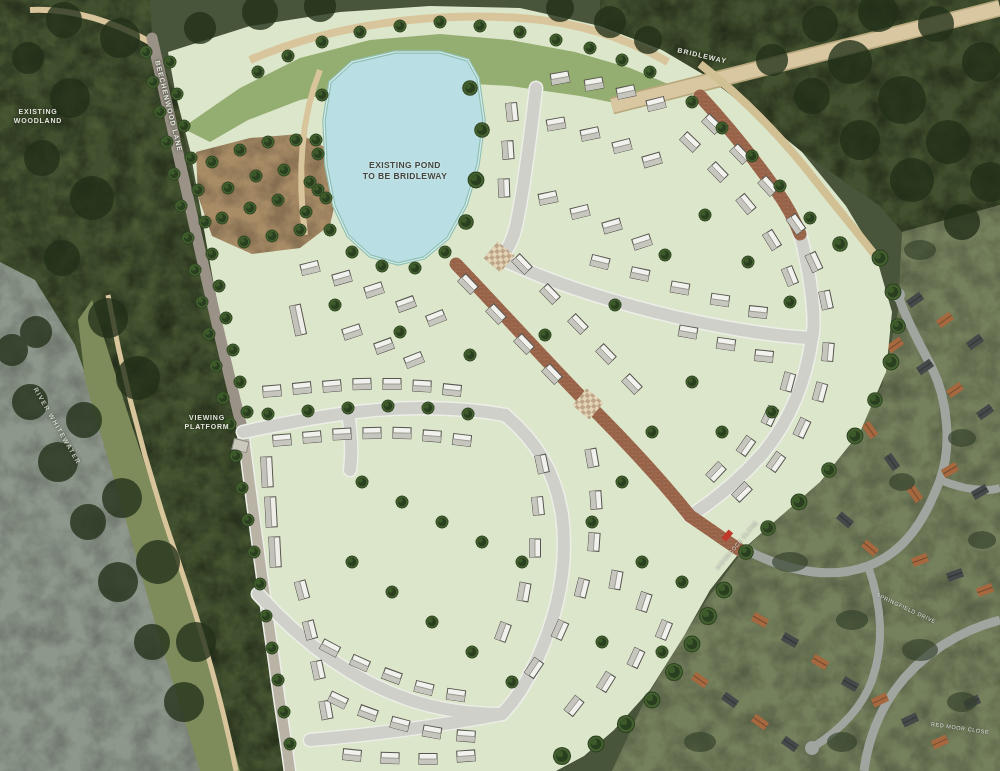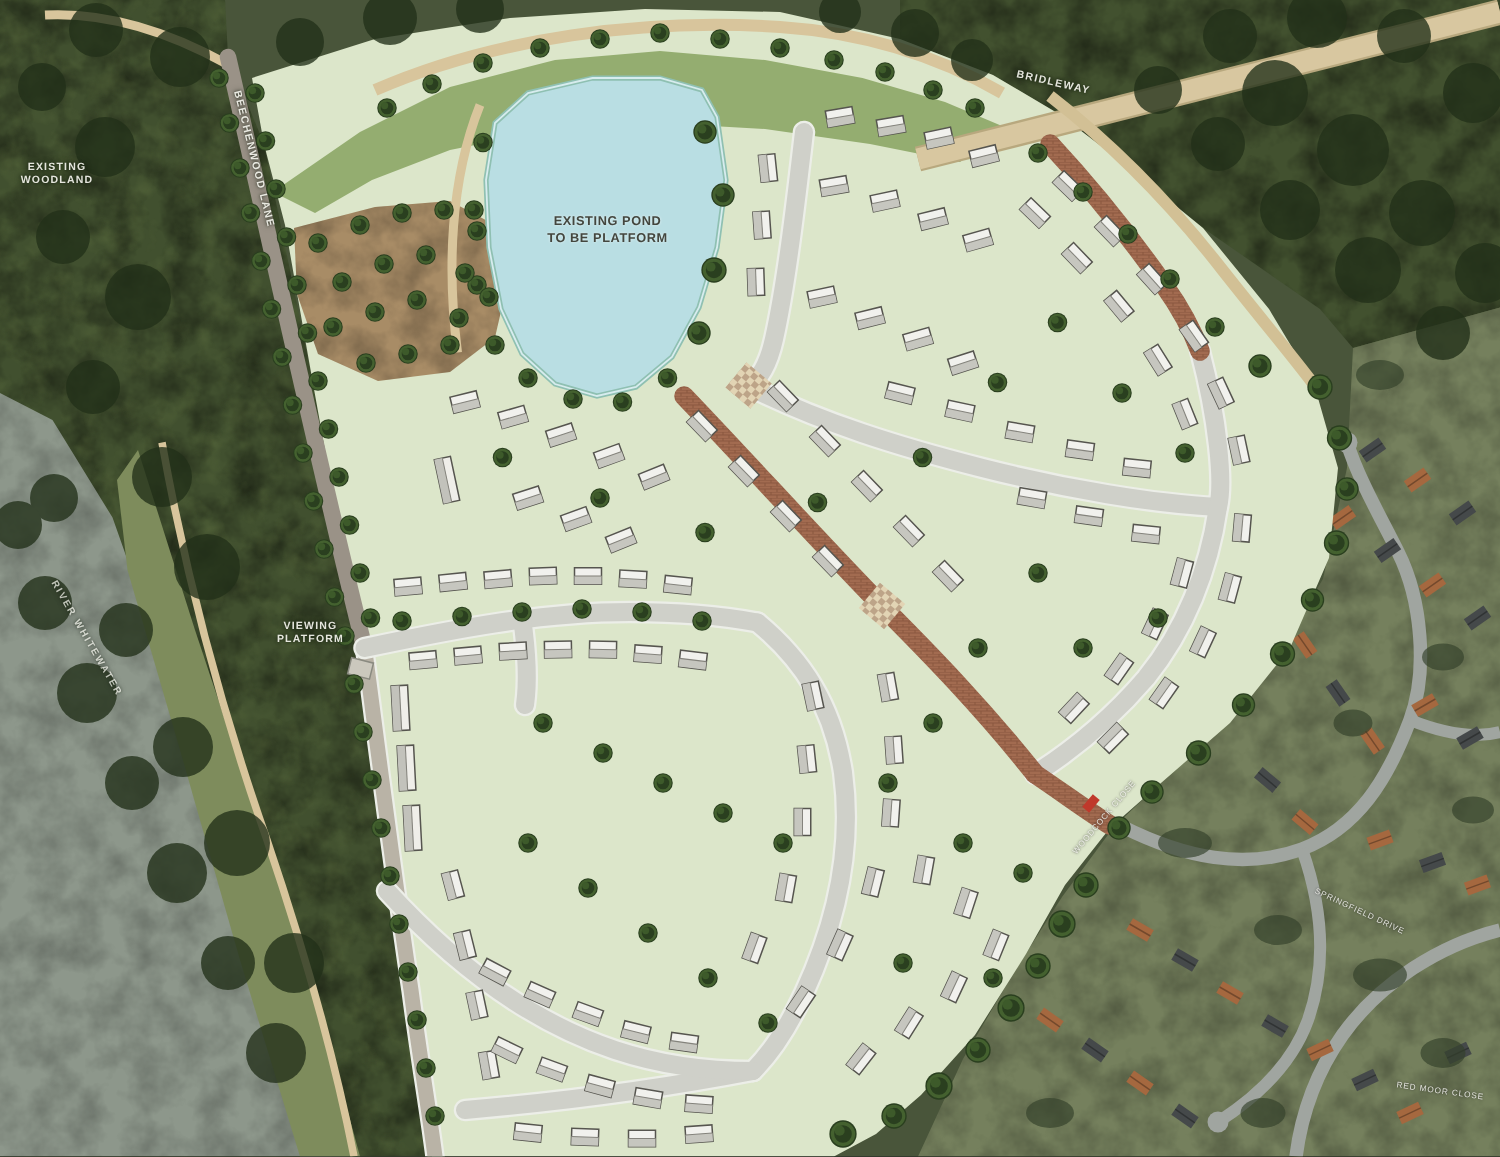--- a/index.html
+++ b/index.html
@@ -486,23 +486,23 @@
     <circle cx="184" cy="702" r="20"></circle>
         <circle cx="152" cy="642" r="18"></circle>
         <circle cx="118" cy="582" r="20"></circle>
         <circle cx="88" cy="522" r="18"></circle>
         <circle cx="58" cy="462" r="20"></circle>
         <circle cx="30" cy="402" r="18"></circle>
         <circle cx="12" cy="350" r="16"></circle>
   </g>
 </svg>
 
-<div class="lbl dark" style="left:340px;top:142px;width:130px;font-size:8.5px;letter-spacing:.4px;">
+<div class="lbl dark" style="left:340px;top:160px;width:130px;font-size:8.5px;letter-spacing:.4px;">
   <span class="ln">EXISTING POND</span>
-  <span class="ln">TO BE PLATFORM</span>
+  <span class="ln">TO BE BRIDLEWAY</span>
 </div>
 
 <div class="lbl light" style="left:8px;top:108px;width:60px;font-size:7px;letter-spacing:.8px;">
   <span class="ln">EXISTING</span>
   <span class="ln">WOODLAND</span>
 </div>
 
 <div class="lbl light" style="left:176px;top:414px;width:62px;font-size:7px;letter-spacing:.8px;">
   <span class="ln">VIEWING</span>
   <span class="ln">PLATFORM</span>

